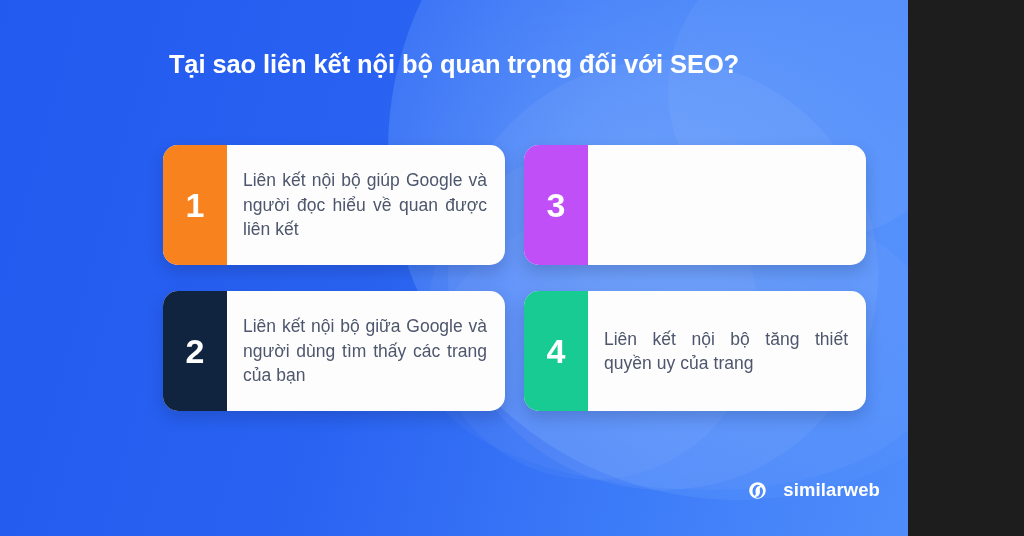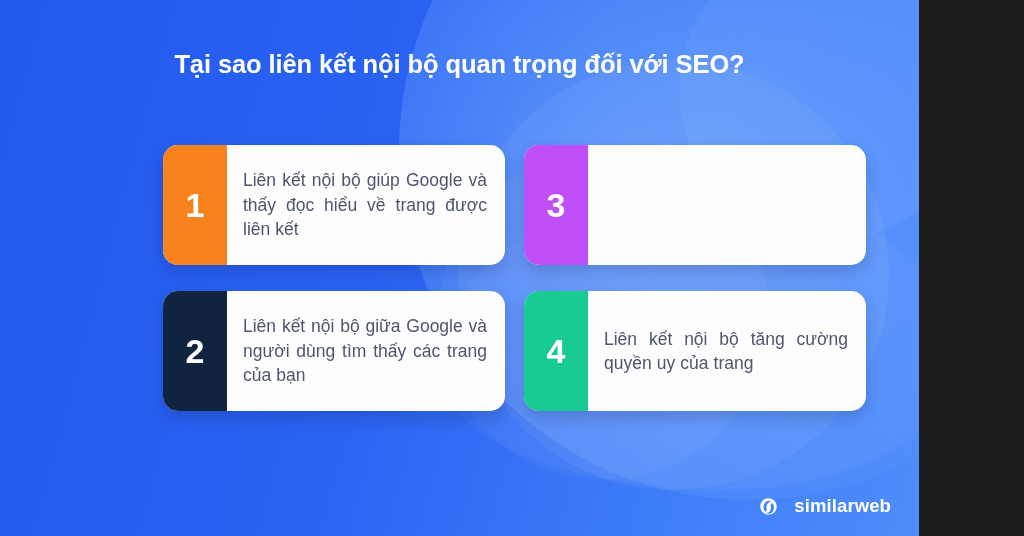--- a/index.html
+++ b/index.html
@@ -8,21 +8,20 @@
     background: #1d1d1d;
   }
 
   .canvas {
     position: relative;
     width: 908px;
     height: 536px;
     overflow: hidden;
     background: #2563f0;
     font-family: "Liberation Sans", sans-serif;
-    padding-left: 11px;
     -webkit-font-smoothing: antialiased;
   }
 
   
   .bg-base {
     position: absolute;
     inset: 0;
     background: linear-gradient(105deg, #2259ef 0%, #2a63f2 42%, #3c7bf8 72%, #4f8dfb 100%);
   }
   .bg-glow {
@@ -138,21 +137,21 @@
     line-height: 1.40;
     text-align: justify;
     text-align-last: left;
     word-spacing: 0.2px;
   }
 
   
   .logo {
     position: absolute;
     right: 28px;
-    bottom: 20px;
+    bottom: 36px;
     display: flex;
     align-items: center;
     gap: 16px;
   }
   .logo-mark {
     width: 19px;
     height: 19px;
     display: block;
   }
   .logo-word {
@@ -175,39 +174,39 @@
   <div class="bg-circle-b"></div>
   <div class="bg-sheen"></div>
 
   <div class="title">Tại sao liên kết nội bộ quan trọng đối với SEO?</div>
 
   <div class="grid">
 
     <div class="card pos-1">
       <div class="card-badge" style="background:#f7821e">1</div>
       <div class="card-body">
-        <div class="card-text">Liên kết nội bộ giúp Google và thấy đọc hiểu về trang được liên kết</div>
+        <div class="card-text">Liên kết nội bộ giúp Google và người đọc hiểu về quan được liên kết</div>
       </div>
     </div>
 
     <div class="card pos-2">
       <div class="card-badge" style="background:#10243f">2</div>
       <div class="card-body">
         <div class="card-text">Liên kết nội bộ giữa Google và người dùng tìm thấy các trang của bạn</div>
       </div>
     </div>
 
     <div class="card pos-3">
       <div class="card-badge" style="background:#c14ff7">3</div>
     </div>
 
     <div class="card pos-4">
       <div class="card-badge" style="background:#18cb92">4</div>
       <div class="card-body">
-        <div class="card-text">Liên kết nội bộ tăng cường quyền uy của trang</div>
+        <div class="card-text">Liên kết nội bộ tăng thiết quyền uy của trang</div>
       </div>
     </div>
 
   </div>
 
   <div class="logo">
     <svg class="logo-mark" viewBox="0 0 24 24">
       <path fill="#ffffff" d="M12 1.6C6.26 1.6 1.6 6.26 1.6 12S6.26 22.4 12 22.4 22.4 17.74 22.4 12 17.74 1.6 12 1.6zm-0.2 3.1c1.5 0 2.7 0.5 3.5 1.3-1.9 0.1-3.3 0.9-4.3 2.1-1.1 1.3-1.5 2.9-1.5 4.6 0 1.6 0.3 3 0.2 4-0.1 0.9-0.5 1.5-1.4 1.8-1.6-1.1-2.6-3-2.6-5.3 0-3.2 2.1-8.5 6.1-8.5zm4.9 3.2c1.4 1.1 2.2 2.9 2.2 5 0 3.3-2.2 8.4-6.2 8.4-1.4 0-2.6-0.5-3.4-1.2 1.9-0.1 3.3-0.9 4.3-2.1 1.1-1.3 1.5-3 1.5-4.7 0-1.6-0.3-2.9-0.2-3.9 0.1-0.8 0.5-1.3 1.2-1.6 0.2-0.1 0.4 0 0.6 0.1z"></path>
     </svg>
     <span class="logo-word">similarweb</span>

